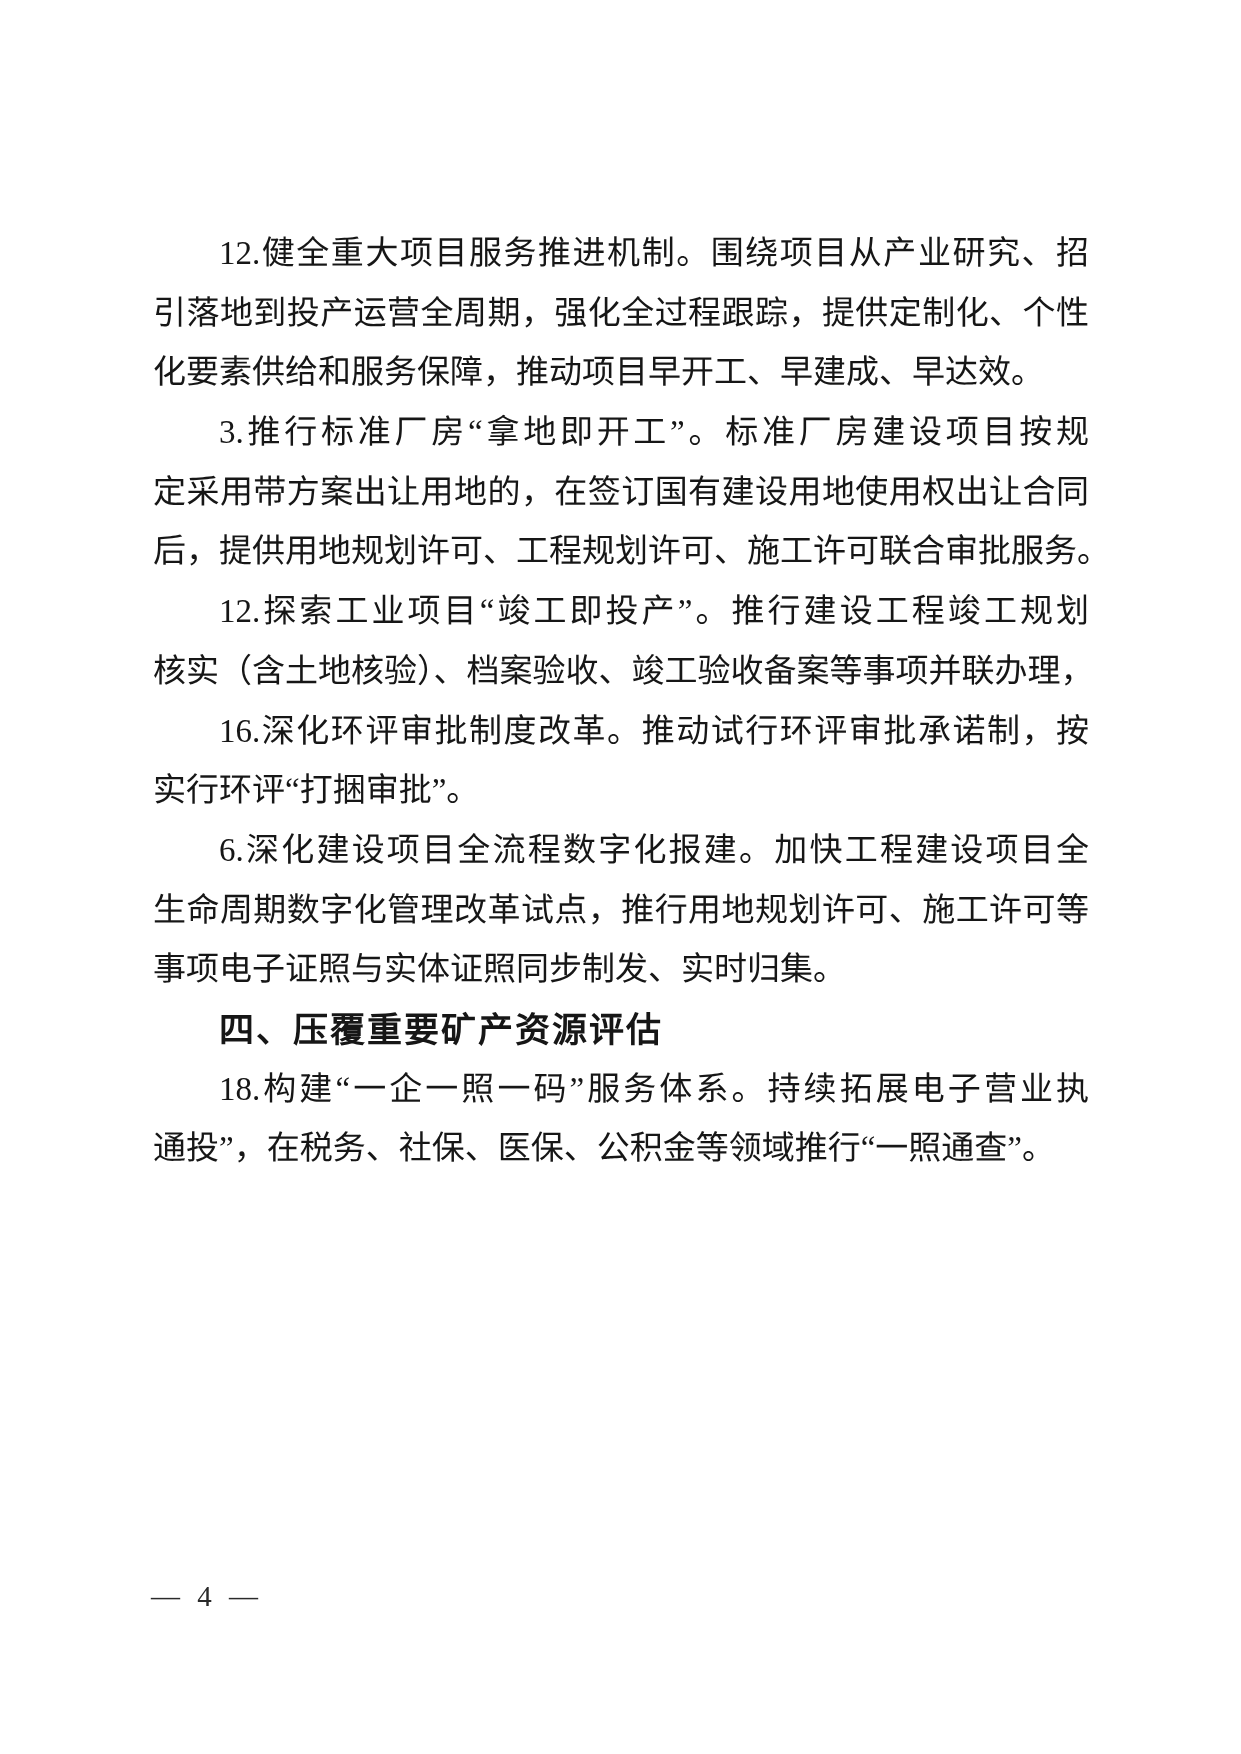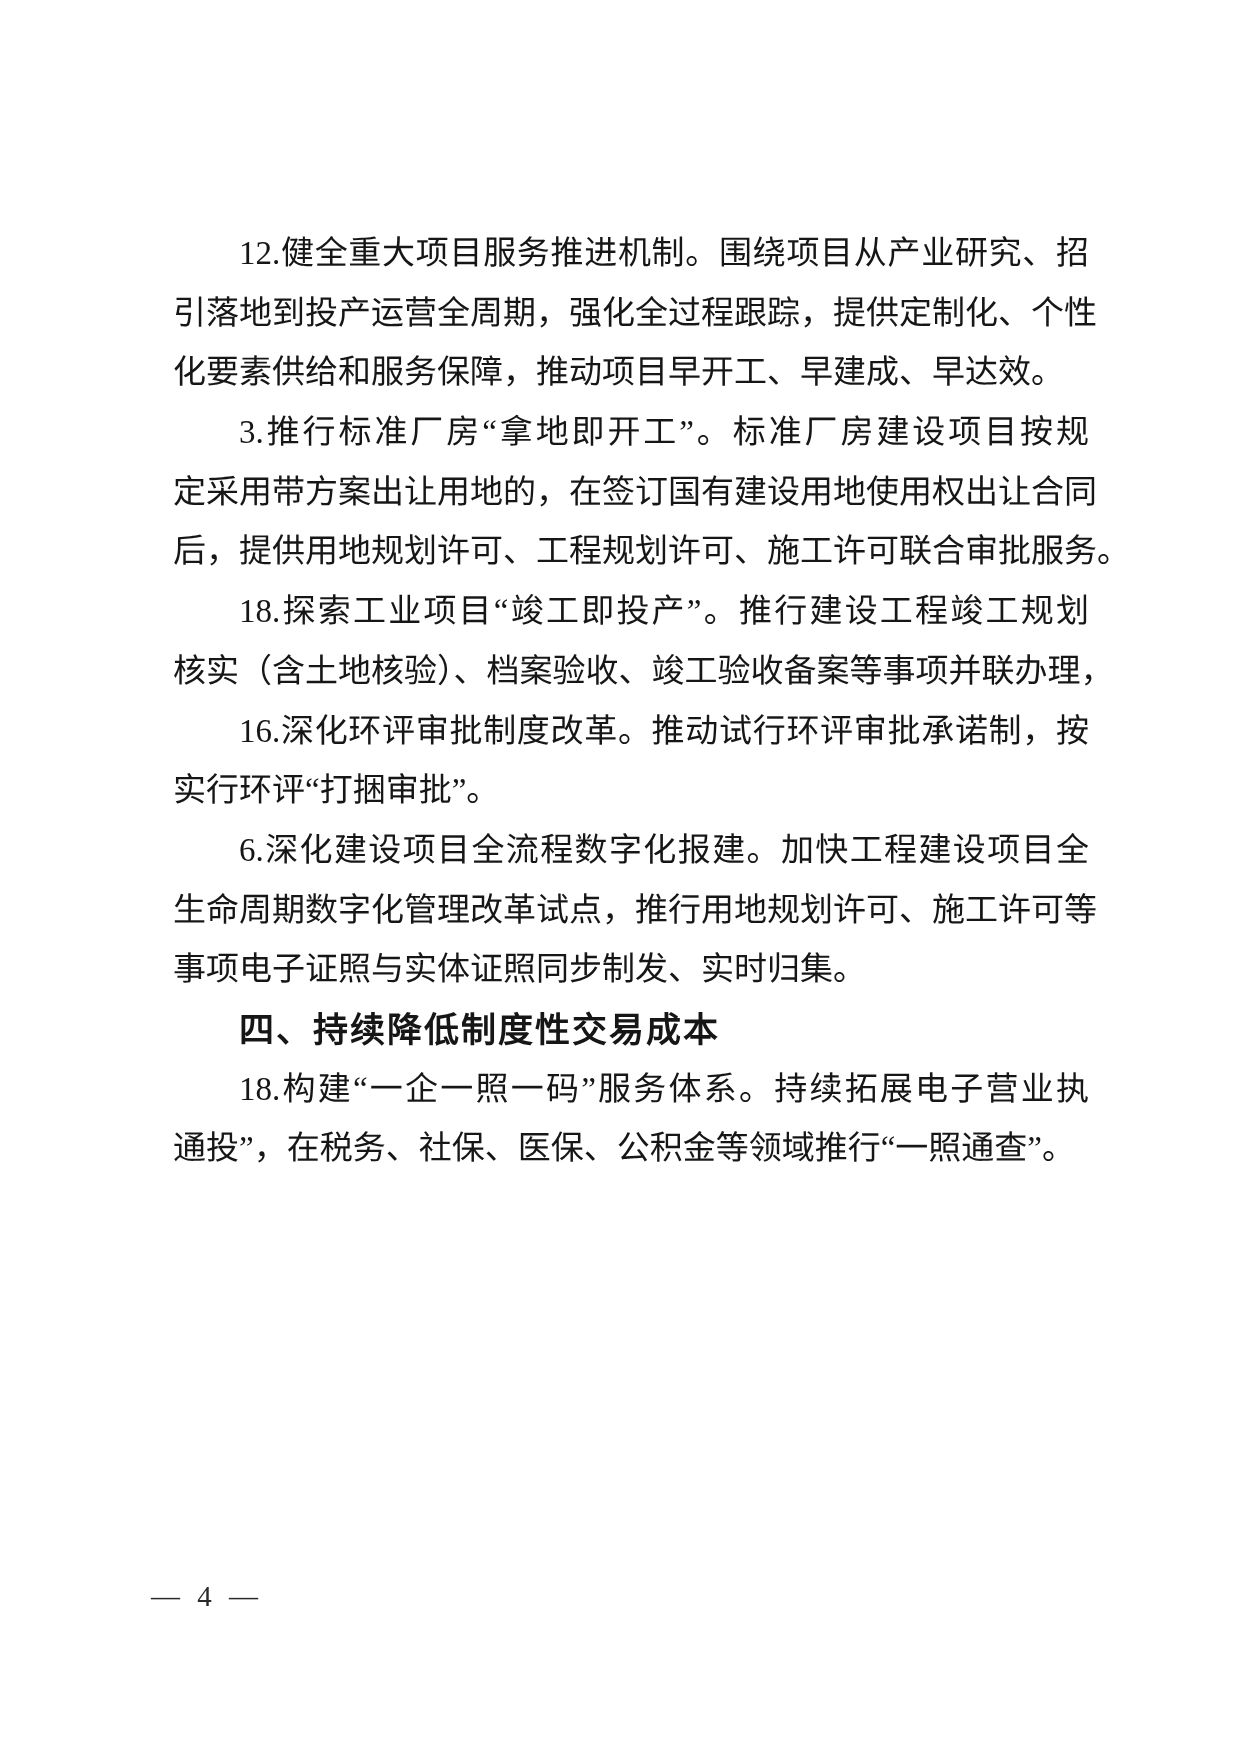--- a/index.html
+++ b/index.html
@@ -23,21 +23,20 @@
     width: 936px;
   }
   .block { margin: 0; padding: 0; }
   .line {
     font-size: 33px;
     height: 59.7px;
     line-height: 59.7px;
     white-space: nowrap;
     text-align: justify;
     text-align-last: justify;
-    margin-left: 20px;
   }
   .line.last { text-align-last: left; }
   .line.first { text-indent: 66px; }
   .heading .line {
     font-family: "Liberation Sans", "DejaVu Sans", sans-serif;
     font-weight: 700;
     font-size: 35px;
     text-align-last: left;
     letter-spacing: 2px;
   }
@@ -60,34 +59,34 @@
         <div class="line first">12.健全重大项目服务推进机制。围绕项目从产业研究、招</div>
         <div class="line">引落地到投产运营全周期，强化全过程跟踪，提供定制化、个性</div>
         <div class="line last">化要素供给和服务保障，推动项目早开工、早建成、早达效。</div>
       </div>
       <div class="block paragraph">
         <div class="line first">3.推行标准厂房“拿地即开工”。标准厂房建设项目按规</div>
         <div class="line">定采用带方案出让用地的，在签订国有建设用地使用权出让合同</div>
         <div class="line last">后，提供用地规划许可、工程规划许可、施工许可联合审批服务。</div>
       </div>
       <div class="block paragraph">
-        <div class="line first">18.探索工业项目“竣工即投产”。推行建设工程竣工规划</div>
+        <div class="line first">12.探索工业项目“竣工即投产”。推行建设工程竣工规划</div>
         <div class="line">核实（含土地核验）、档案验收、竣工验收备案等事项并联办理，</div>
       </div>
       <div class="block paragraph">
         <div class="line first">16.深化环评审批制度改革。推动试行环评审批承诺制，按</div>
         <div class="line last">实行环评“打捆审批”。</div>
       </div>
       <div class="block paragraph">
         <div class="line first">6.深化建设项目全流程数字化报建。加快工程建设项目全</div>
         <div class="line">生命周期数字化管理改革试点，推行用地规划许可、施工许可等</div>
         <div class="line last">事项电子证照与实体证照同步制发、实时归集。</div>
       </div>
       <div class="block heading">
-        <div class="line first last">四、持续降低制度性交易成本</div>
+        <div class="line first last">四、压覆重要矿产资源评估</div>
       </div>
       <div class="block paragraph">
         <div class="line first">18.构建“一企一照一码”服务体系。持续拓展电子营业执</div>
         <div class="line last">通投”，在税务、社保、医保、公积金等领域推行“一照通查”。</div>
       </div>
     </main>
   <div class="page-number">— 4 —</div>
 </div>
 
 </body></html>

